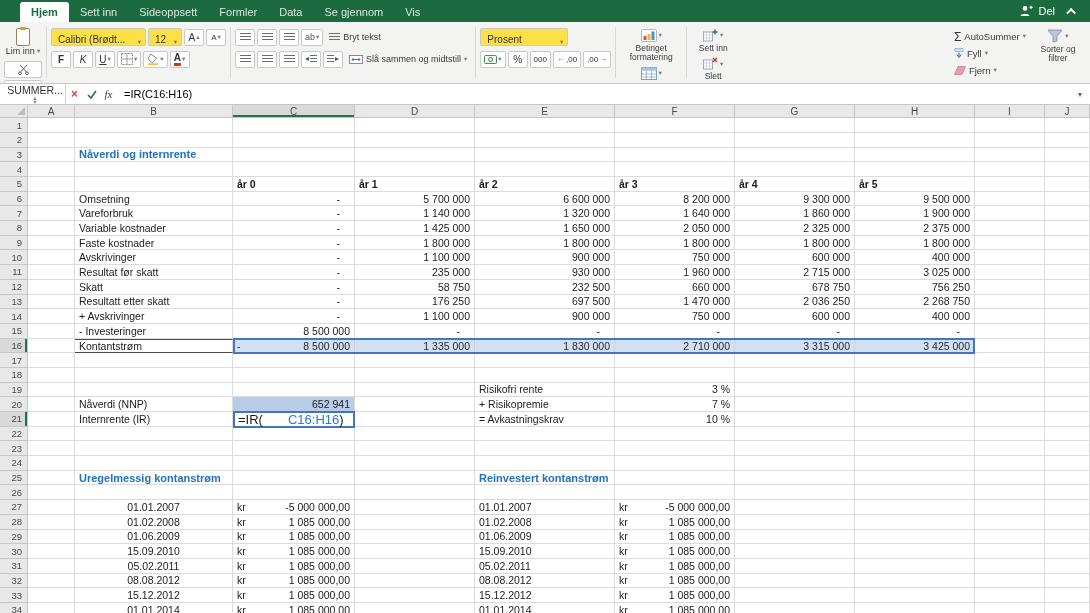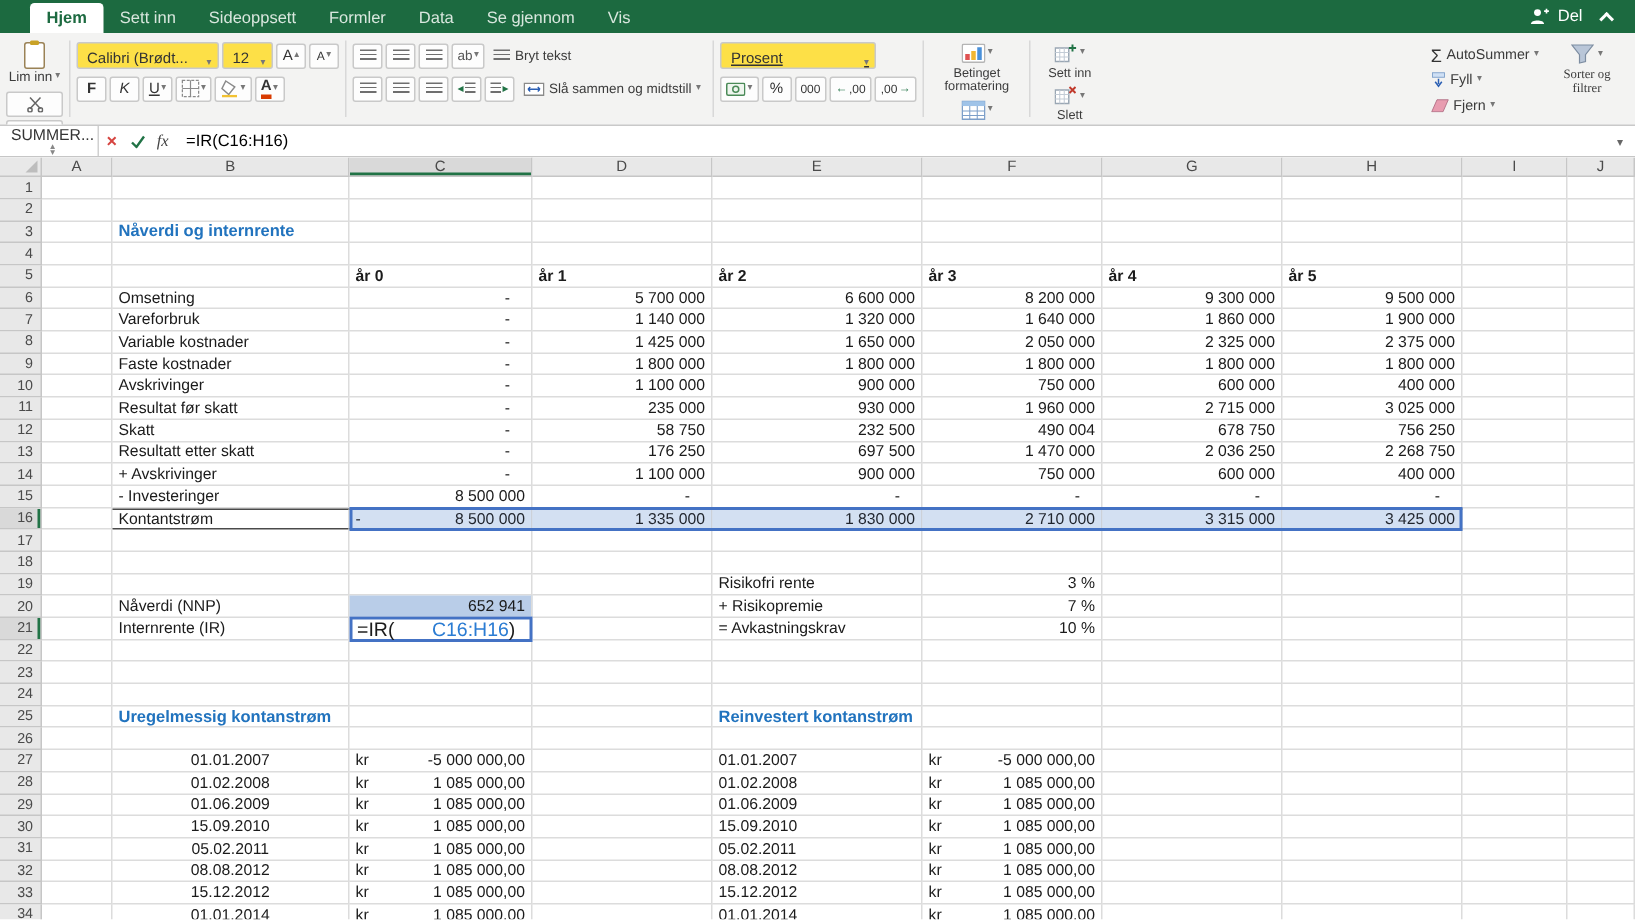--- a/index.html
+++ b/index.html
@@ -26,21 +26,21 @@
   .mini { height:17px; min-width:20px; display:inline-flex; align-items:center; justify-content:center; gap:1px;
           background:#fdfdfd; border:1px solid #c9c9c9; border-radius:2px; font-size:10px; color:#333; padding:0 3px; }
   .mini.b { font-weight:bold; }
   .mini.i { font-style:italic; }
   .mini.u span:first-child { text-decoration:underline; }
   .dd { font-size:6.5px; color:#777; line-height:1; }
   .combo { height:18px; display:flex; align-items:flex-end; justify-content:space-between; background:#fde047;
            border:1px solid #c9c9c9; border-radius:2px; font-size:10px; color:#333; padding:0 4px 0 6px; }
   .combo.fname { width:95px; }
   .combo.fsize { width:34px; }
-  .combo.nfmt  { width:104px;text-decoration:underline; }
+  .combo.nfmt  { width:88px; }
   .pastebtn { display:flex; flex-direction:column; align-items:center; justify-content:space-between;
               width:38px; height:54px; background:none; border:none; font-size:9px; color:#3b3b3b; padding:3px 0 2px; }
   .clip-ic { width:14px; height:18px; background:#fff; border:1px solid #9a8256; border-radius:2px; position:relative; }
   .clip-ic::before { content:''; position:absolute; top:-2px; left:3px; width:6px; height:3px; background:#c9a227; border-radius:1px; }
   .minicol { display:flex; flex-direction:column; gap:2px; padding-top:3px; }
   .lines { width:11px; height:8px; background:repeating-linear-gradient(to bottom,#6e6e6e 0 1px,transparent 1px 3px); }
   .bigbtn2 { display:flex; flex-direction:column; align-items:center; gap:2px; background:none; border:none;
              font-size:8.5px; color:#3b3b3b; width:62px; padding:4px 0 0; line-height:1.1; text-align:center; }
   .bigbtn2.narrow { width:44px; }
   .iconrow { display:flex; align-items:center; gap:2px; }
@@ -414,21 +414,21 @@
         <button class="flat">
             <span class="svgic">
               <svg width="12" height="9" viewBox="0 0 12 9">
                 <path d="M4 0.5 H11.5 L8 8.5 H0.5 Z" fill="#e89cb0" stroke="#b06e84" stroke-width="0.6"></path>
               </svg>
             </span>
             <span>Fjern</span>
             <span class="dd">▾</span>
           </button>
       </div>
-      <button class="bigbtn2" style="width:52px;font-family:Liberation Serif, serif;">
+      <button class="bigbtn2" style="width:52px;">
         <span class="iconrow">
             <span class="svgic">
               <svg width="16" height="14" viewBox="0 0 16 14">
                 <path d="M1 1 H15 L10 7.5 V12 L6 13 V7.5 Z" fill="#b9c6d8" stroke="#7d8da1" stroke-width="0.8"></path>
               </svg>
             </span>
             <span class="dd">▾</span>
           </span>
         <span>Sorter og filtrer</span>
       </button>
@@ -589,21 +589,21 @@
         <div class="cell num">2 715 000</div>
         <div class="cell num">3 025 000</div>
         <div class="cell"></div>
         <div class="cell"></div>
         <div class="hd rowhd">12</div>
         <div class="cell"></div>
         <div class="cell lbl">Skatt</div>
         <div class="cell dash">-</div>
         <div class="cell num">58 750</div>
         <div class="cell num">232 500</div>
-        <div class="cell num">490 004</div>
+        <div class="cell num">660 000</div>
         <div class="cell num">678 750</div>
         <div class="cell num">756 250</div>
         <div class="cell"></div>
         <div class="cell"></div>
         <div class="hd rowhd">13</div>
         <div class="cell"></div>
         <div class="cell lbl">Resultatt etter skatt</div>
         <div class="cell dash">-</div>
         <div class="cell num">176 250</div>
         <div class="cell num">697 500</div>

